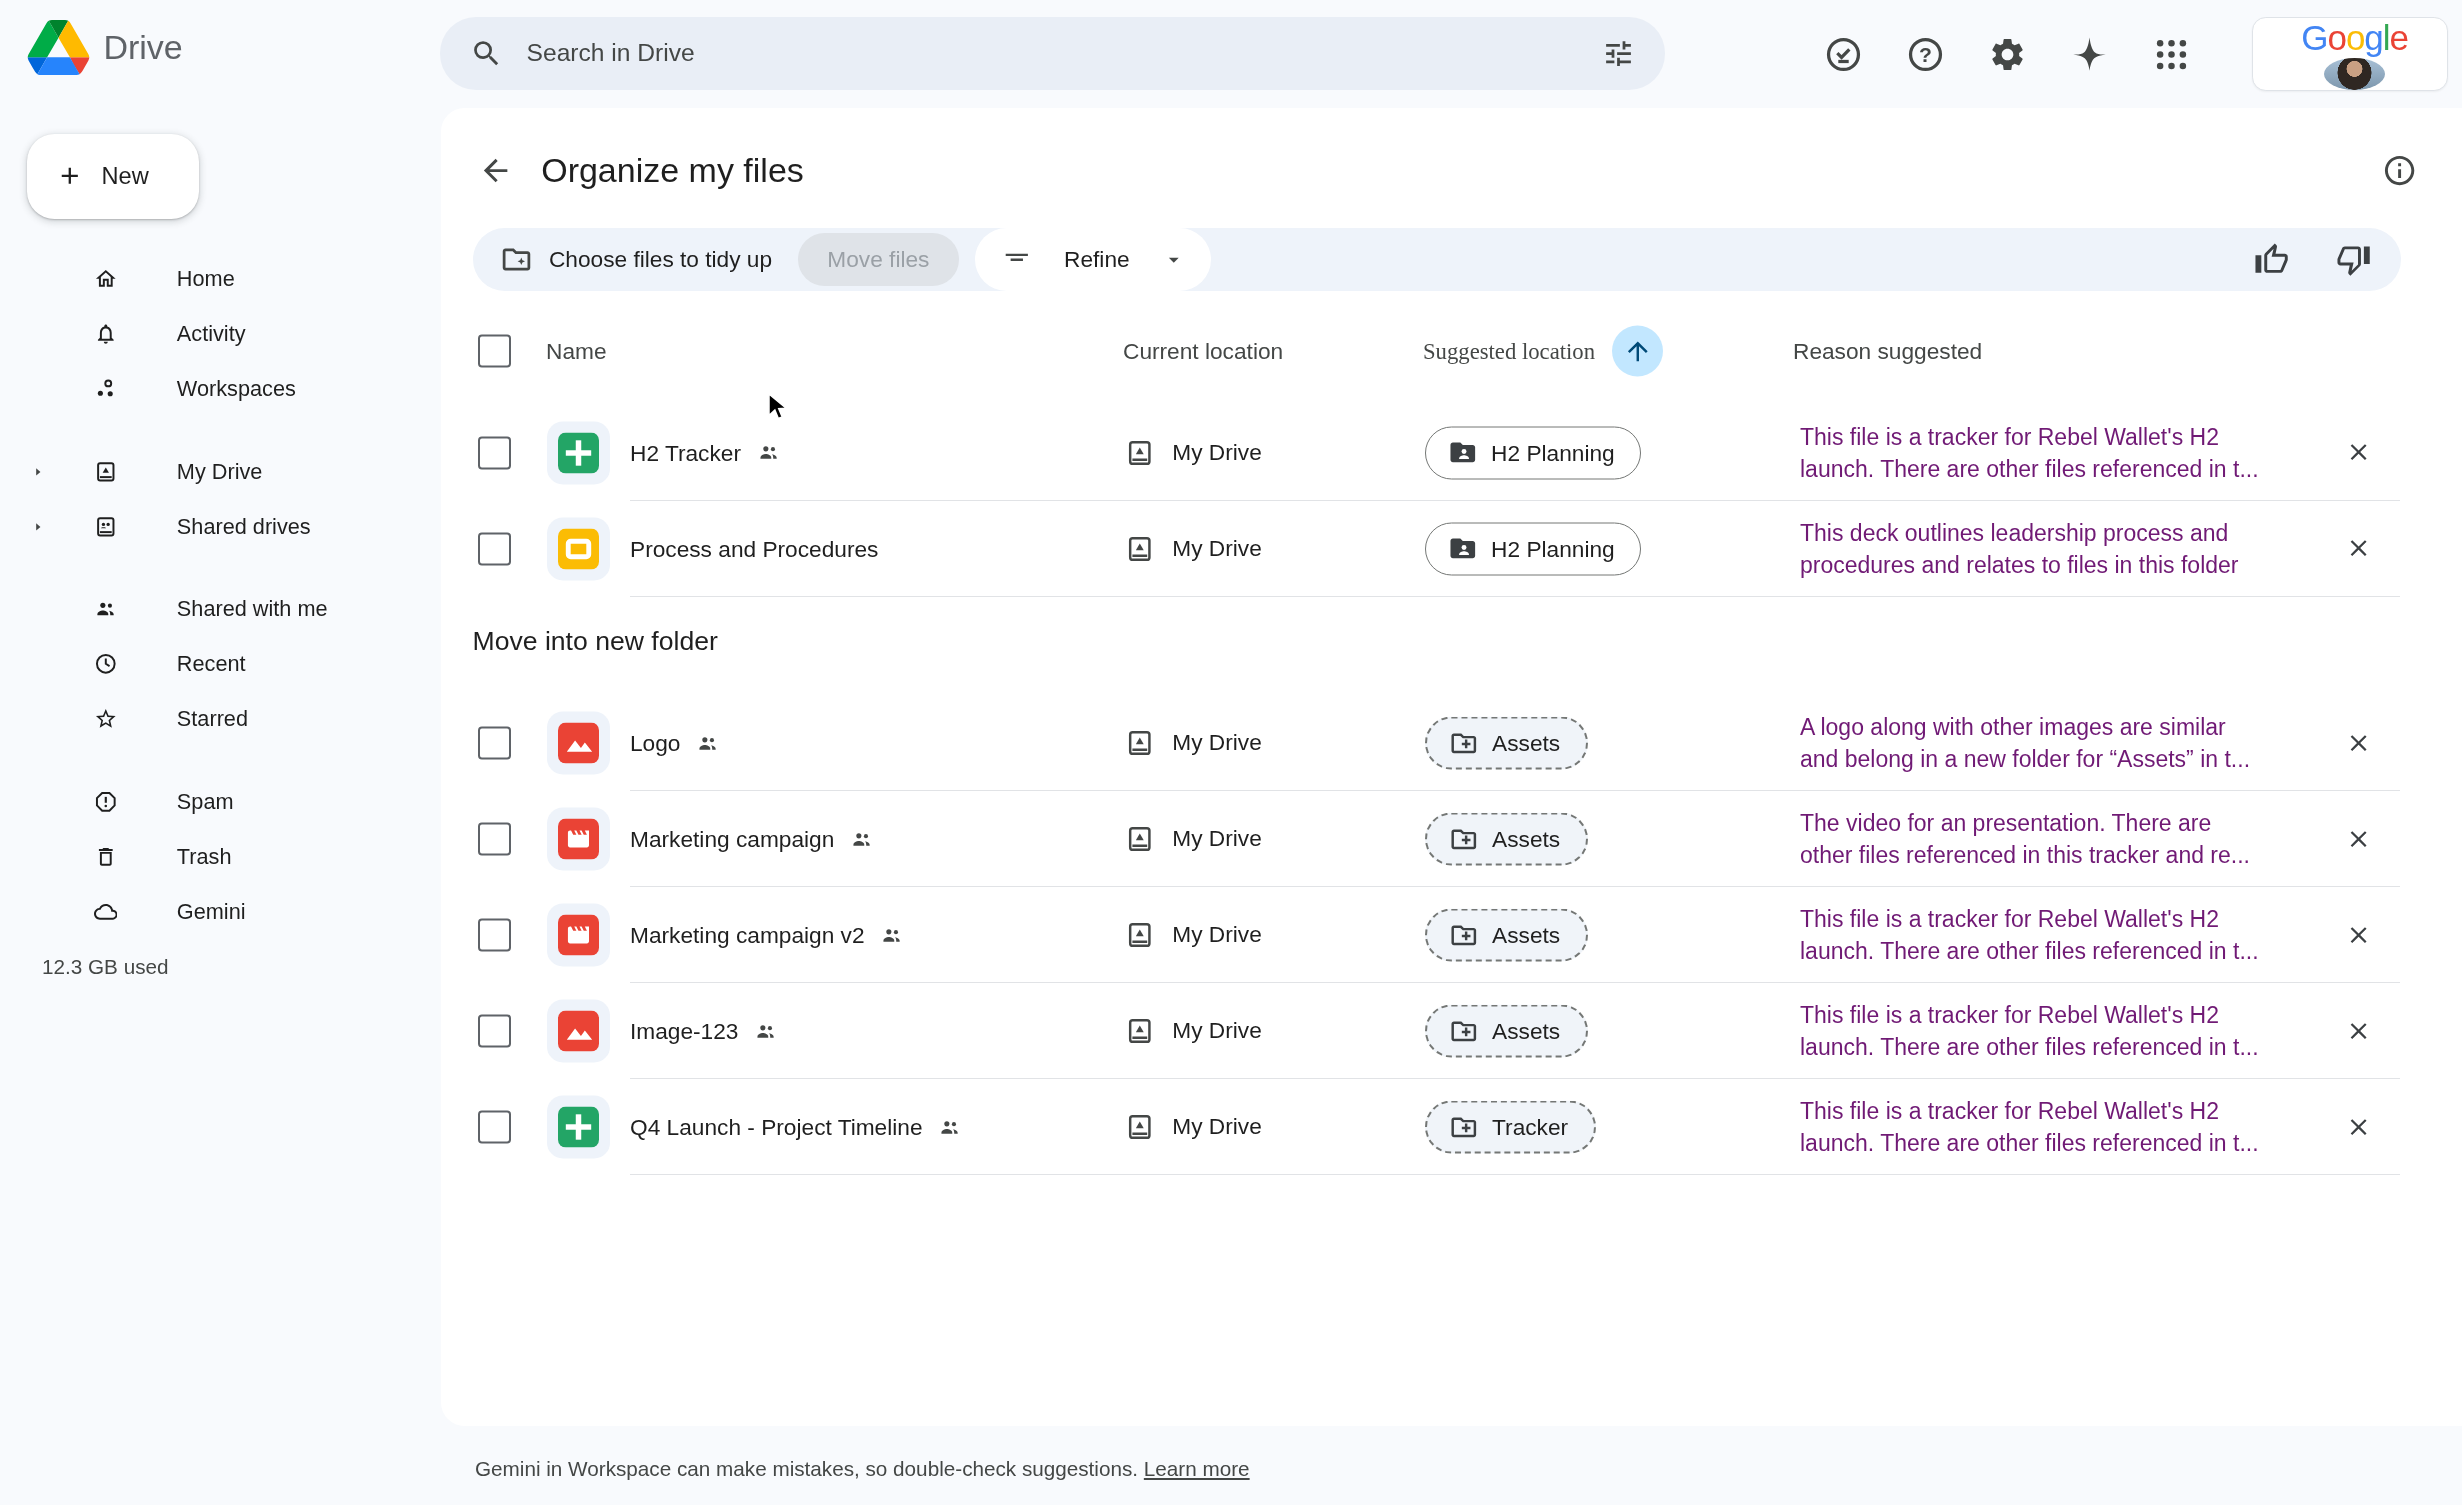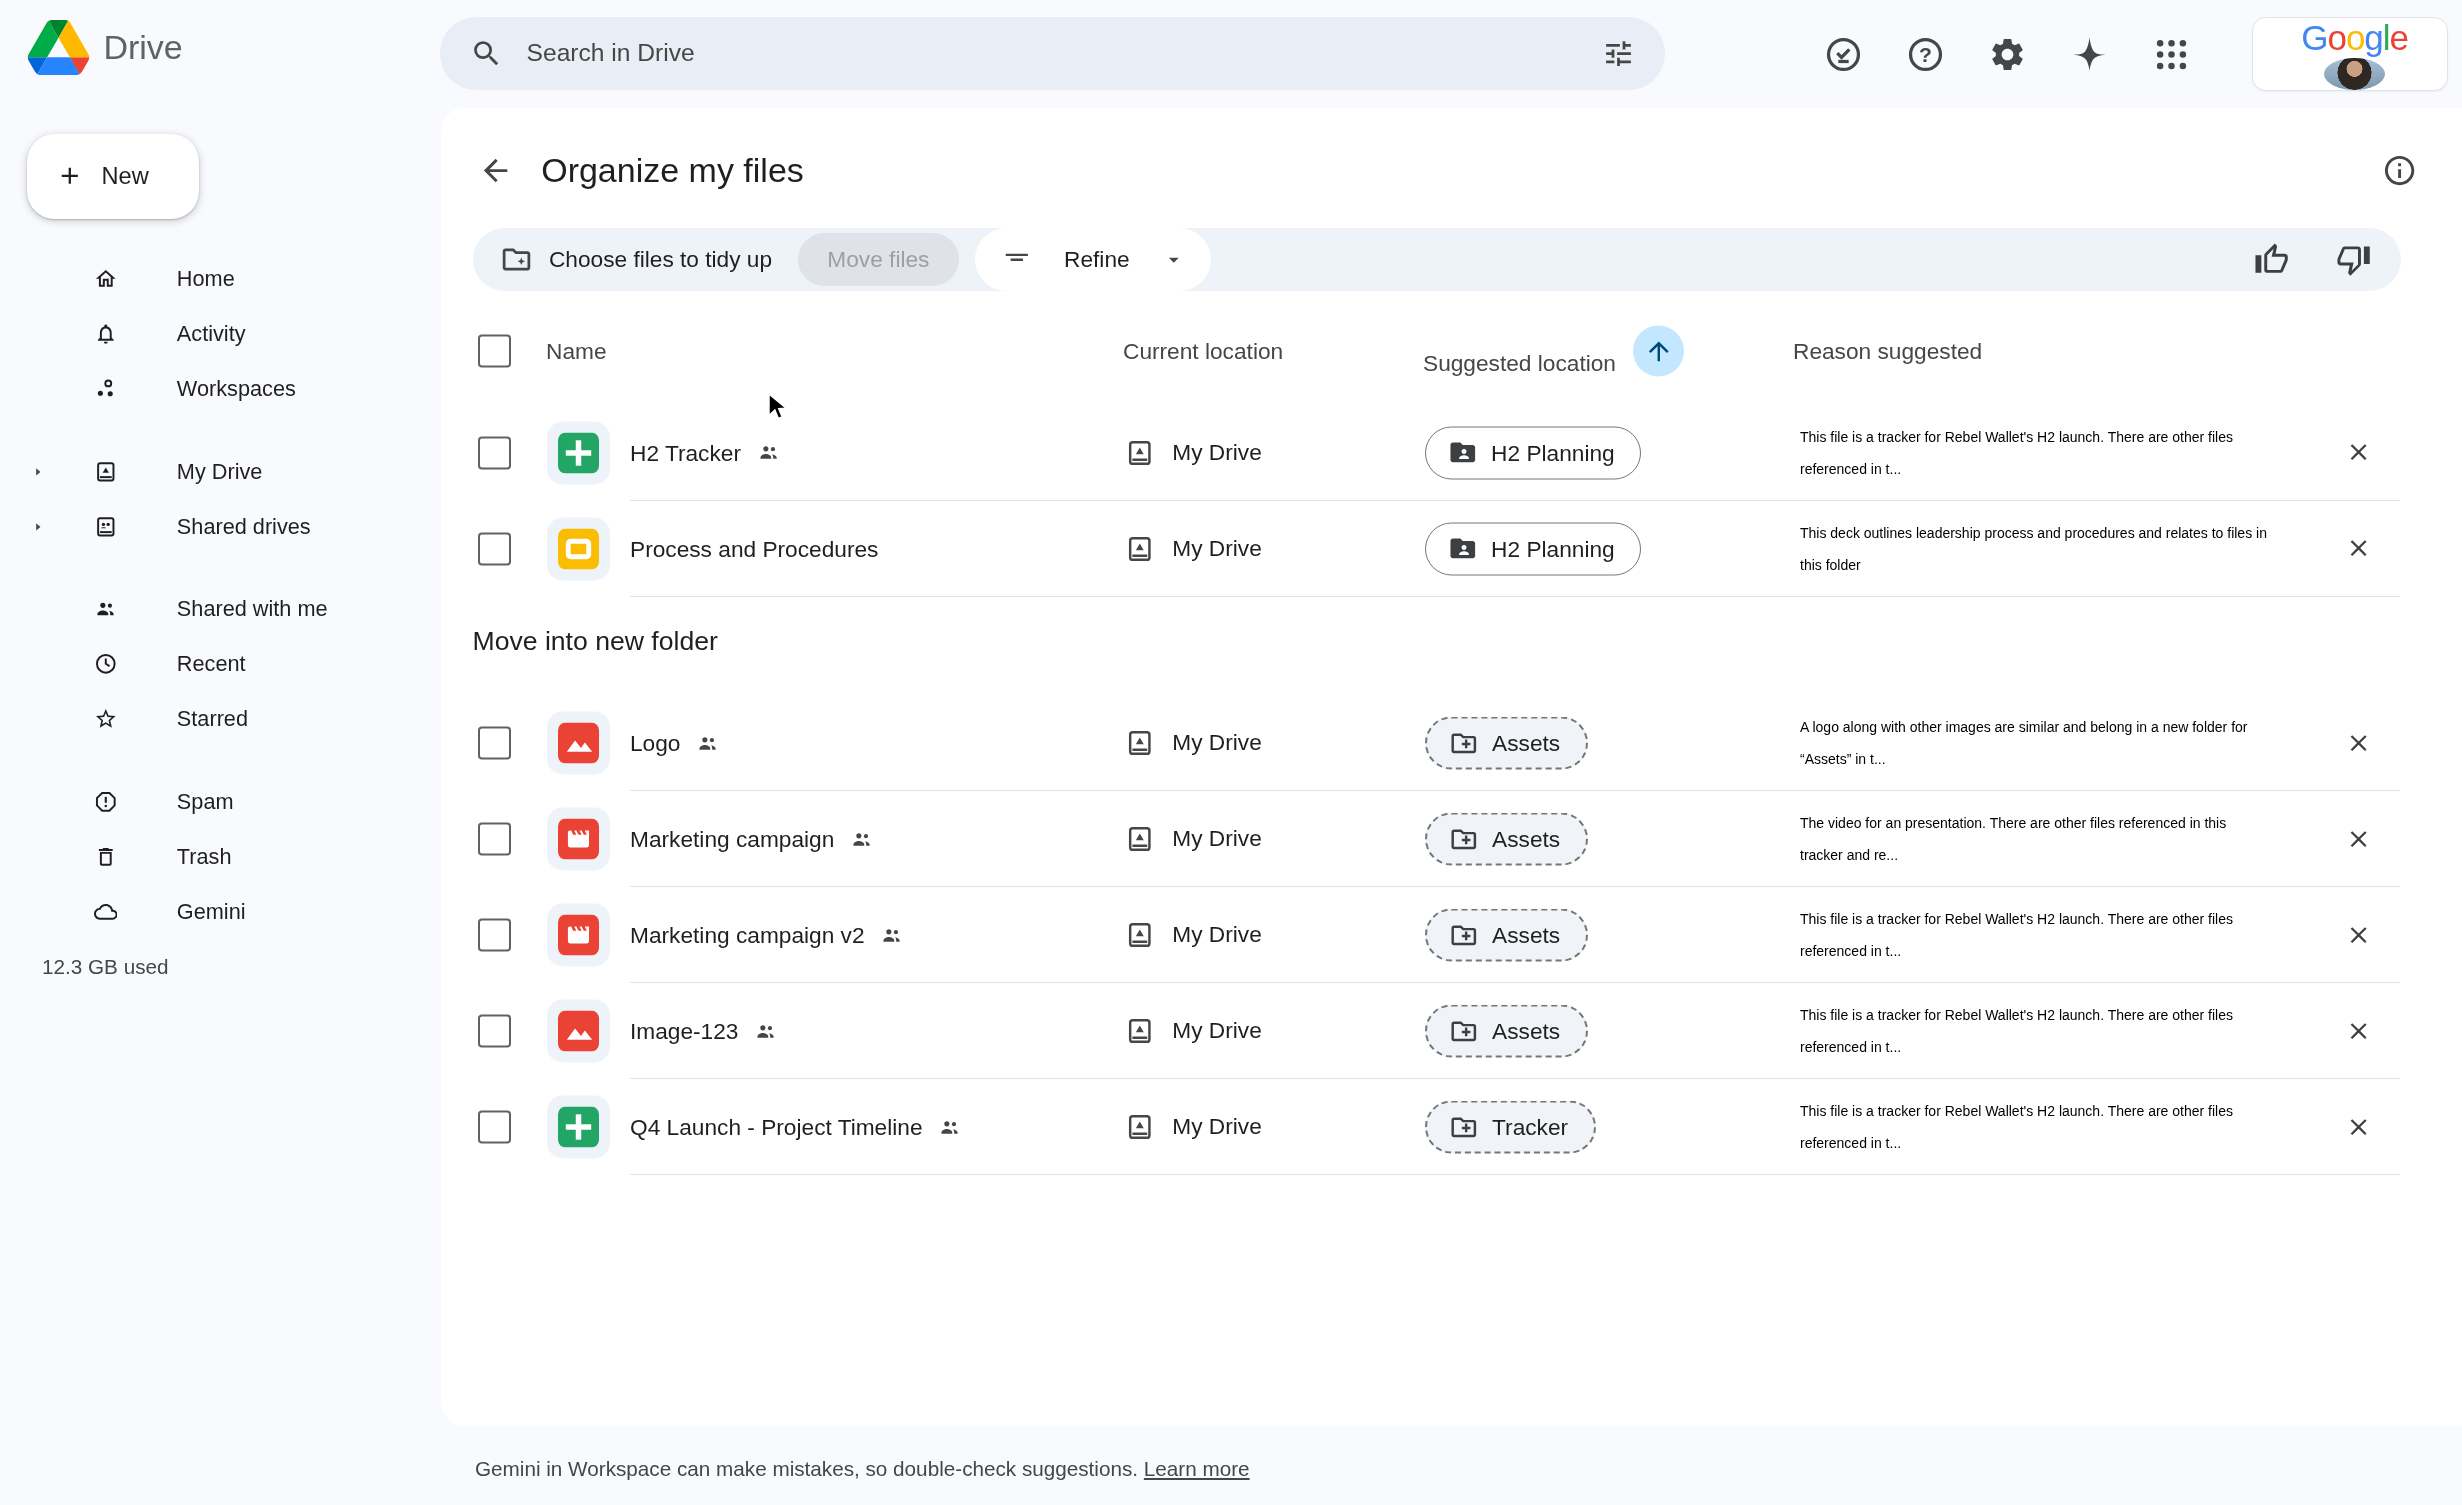--- a/index.html
+++ b/index.html
@@ -58,40 +58,40 @@
   .toolbar .spacer { flex:1; }
   .thumb-btn { width:43px; height:43px; border:none; background:transparent; color:#3c4043; cursor:pointer; padding:3.9px; margin-right:39px; }
   .thumb-btn:last-child { margin-right:25.6px; }
 
   .head-row { position:relative; height:59px; margin-top:30.5px; font-size:22.7px; color:#444746; }
   .cbox { position:absolute; width:33px; height:33px; border:2.2px solid #5f6368; border-radius:3.9px; top:50%; transform:translateY(-50%); cursor:pointer; background:#fff; }
   .head-row .cbox { left:37px; }
   .hcell { position:absolute; top:50%; transform:translateY(-50%); white-space:nowrap; }
   .h-name { left:105px; }
   .h-current { left:682px; }
-  .h-suggested { left:982px; display:flex; align-items:flex-end; gap:17px; }
+  .h-suggested { left:982px; display:flex; align-items:center; gap:17px;font-family:Liberation Serif, serif; }
   .h-reason { left:1352px; }
   .sort-badge { width:51px; height:51px; border-radius:50%; background:#c2e7ff; color:#004a77; display:inline-flex; align-items:center; justify-content:center; cursor:pointer; }
   .sort-badge svg { width:29.6px; height:29.6px; }
 
   .section-title { margin-top:15.8px; height:59px; display:flex; align-items:center; padding-left:31.5px; font-size:26.6px; color:#1f1f1f; }
   .rows { margin-top:23.6px; }
   .row { position:relative; height:96px; }
   .row .cbox { left:37px; }
   .tile { position:absolute; left:106px; top:50%; transform:translateY(-50%); width:63px; height:63px; border-radius:15.8px; background:#eef3fa; display:flex; align-items:center; justify-content:center; }
   .tile svg { width:41px; height:41px; }
   .fname { position:absolute; left:189px; top:50%; transform:translateY(-50%); font-size:22.7px; color:#1f1f1f; display:flex; align-items:center; gap:15.8px; white-space:nowrap; }
   .fname .shared-ic { width:23.6px; height:23.6px; color:#444746; }
   .loc { position:absolute; left:684px; top:50%; transform:translateY(-50%); display:flex; align-items:center; gap:17.7px; font-size:22.7px; color:#1f1f1f; }
   .loc .ic { width:29.6px; height:29.6px; color:#444746; }
   .chip { position:absolute; left:984px; top:50%; transform:translateY(-50%); height:53px; border-radius:26.6px; display:flex; align-items:center; gap:13.8px; padding:0 25.6px 0 21.7px; font-family:inherit; font-size:22.7px; color:#1f1f1f; cursor:pointer; white-space:nowrap; }
   .chip .ic { width:29.6px; height:29.6px; color:#3c4043; }
   .chip-existing { background:#ffffff; border:1.6px solid #747775; }
   .chip-new { background:#f0f4f9; border:2px dashed #747775; }
-  .reason { position:absolute; left:1359px; top:50%; transform:translateY(-50%); width:467px; font-size:14px; line-height:32.5px; color:#000000; display:-webkit-box; -webkit-line-clamp:2; -webkit-box-orient:vertical; overflow:hidden; }
+  .reason { position:absolute; left:1359px; top:50%; transform:translateY(-50%); width:467px; font-size:23px; line-height:32.5px; color:#701a75; display:-webkit-box; -webkit-line-clamp:2; -webkit-box-orient:vertical; overflow:hidden; }
   .dismiss { position:absolute; left:1896px; top:50%; transform:translateY(-50%); width:43px; height:43px; border:none; background:transparent; color:#3c4043; cursor:pointer; padding:7.9px; }
   .sep { position:absolute; left:189px; right:62px; bottom:0; height:1px; background:#e1e3e6; }
 
   
   .footer { position:absolute; left:475px; top:1457px; font-size:20.7px; color:#444746;text-align:center; }
   .footer a { color:#444746; text-decoration:underline; cursor:pointer; }
 
   .cursor { position:absolute; left:766px; top:392px; width:25.6px; height:29.6px; pointer-events:none; }
 </style>
 </head>

